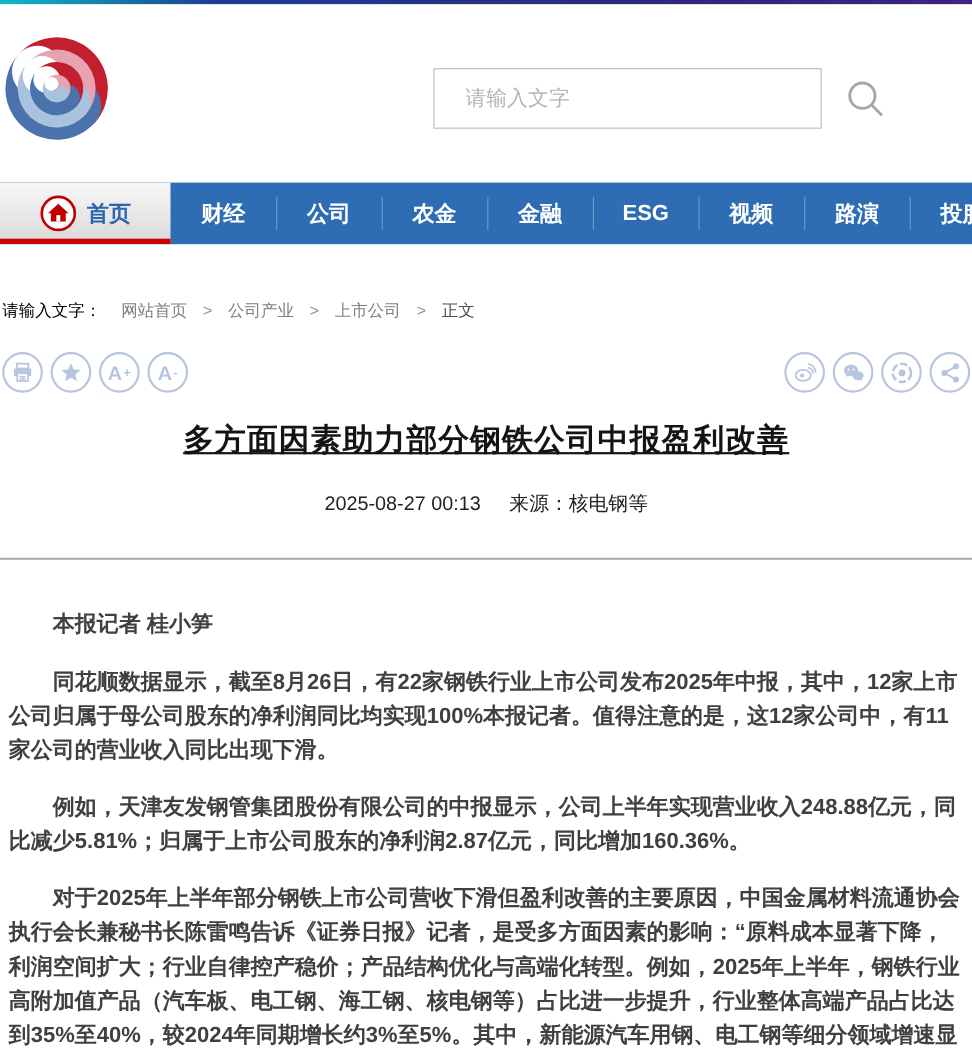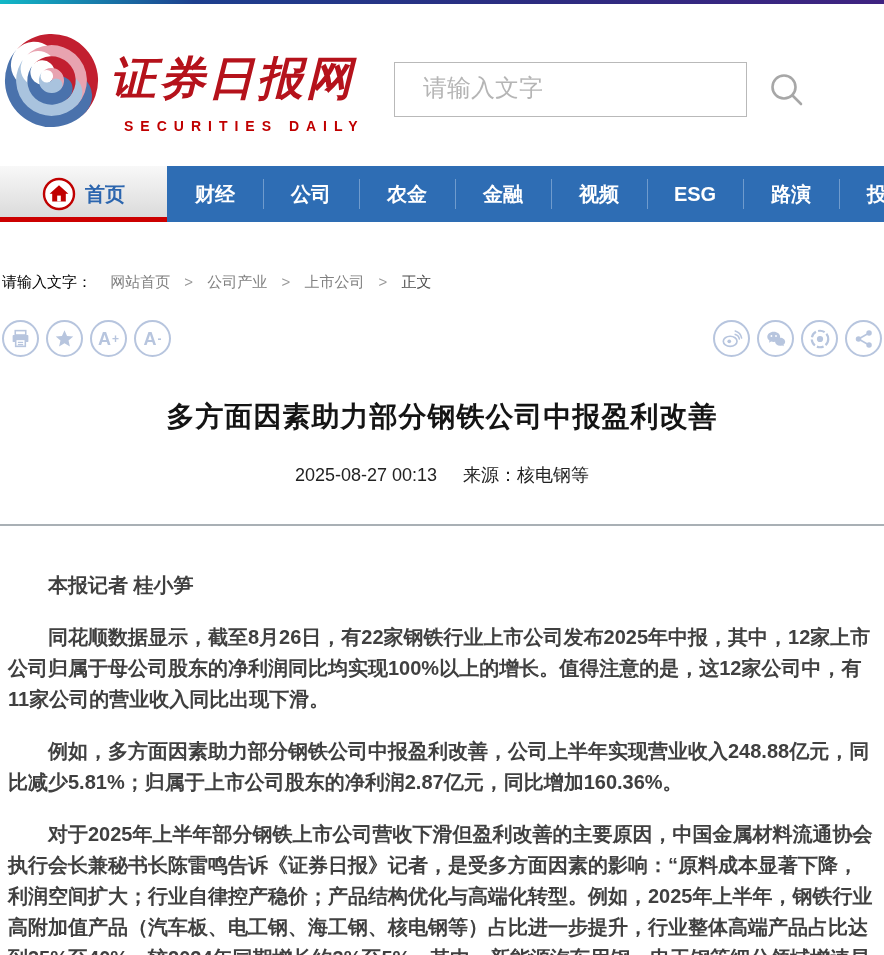--- a/index.html
+++ b/index.html
@@ -17,30 +17,30 @@
   .logo { position:absolute; left:3px; top:28px; display:flex; align-items:flex-start; cursor:pointer; }
   .logo-swirl { width:97px; height:97px; }
   .logo-text { margin-left:10px; padding-top:16px; }
   .logo-cn { font-family:"DejaVu Serif","Liberation Serif",serif; font-weight:bold; font-style:italic;
     font-size:46px; color:#b5121b; letter-spacing:3px; white-space:nowrap; }
   .logo-en { color:#c00000; font-size:14px; font-weight:bold; letter-spacing:7px; margin-top:8px; padding-left:14px; white-space:nowrap; }
 
   .search-box { position:absolute; left:394px; top:58px; width:353px; height:55px;
     border:1px solid #b9b9b9; background:#fff; }
   .search-box input { width:100%; height:100%; border:none; outline:none; padding-left:28px;
-    font-size:24px; color:#555; font-family:Liberation Mono, monospace; background:transparent; }
+    font-size:19px; color:#555; font-family:Liberation Serif, serif; background:transparent; }
   .search-box input::placeholder { color:#b5b5b5; }
   .search-glass { position:absolute; left:768px; top:68px; width:38px; height:38px; cursor:pointer; }
 
   
   nav { margin-top:6px; height:56px; background:#2e6db4; display:flex; overflow:hidden; }
   .nav-item { width:96px; flex:0 0 auto; display:flex; align-items:center; justify-content:center;
     color:#fff; font-size:20px; font-weight:bold; position:relative; cursor:pointer; }
   .nav-item.sep::before { content:''; position:absolute; left:0; top:13px; bottom:13px; width:1px; background:#6f9bcd; }
-  .nav-item.active { width:167px; background:linear-gradient(#f8f8f8,#d8d8d8); color:#2b65ae; }
+  .nav-item.active { width:155px; background:linear-gradient(#f8f8f8,#d8d8d8); color:#2b65ae; }
   .nav-item.active::after { content:''; position:absolute; left:0; right:0; bottom:0; height:5px; background:#cc0000; }
   .home-circle { width:34px; height:34px; margin-right:9px; display:block; }
 
   
   .breadcrumb { padding:51px 0 0 2px; font-size:15px; color:#808080; }
   .bc-label { color:#000; margin-right:14px; }
   .breadcrumb a { color:#808080; text-decoration:none; cursor:pointer; }
   .bc-sep { margin:0 10px; color:#999; }
   .bc-current { color:#4d4d4d; }
 
@@ -48,21 +48,21 @@
   .tools { display:flex; justify-content:space-between; align-items:center; margin-top:28px; padding:0 2px; }
   .tools-left, .tools-right { display:flex; }
   .tool-circle { width:37px; height:37px; border:2px solid #b7c5de; border-radius:50%;
     display:flex; align-items:center; justify-content:center; color:#b7c5de; margin-right:7px; cursor:pointer;
     font-weight:bold; background:#fff; }
   .tools-right .tool-circle { margin-right:0; margin-left:7px; }
   .a-label { font-size:18px; line-height:1; }
   .a-sign { font-size:12px; line-height:1; vertical-align:super; margin-left:1px; }
 
   
-  .title { margin-top:41px; text-align:center; font-size:28px; font-weight:bold; color:#141414; letter-spacing:1px; }
+  .title { margin-top:24px; text-align:center; font-size:28px; font-weight:bold; color:#141414; letter-spacing:1px;text-decoration:underline; }
   .meta { margin-top:27px; text-align:center; font-size:18px; color:#222; }
   .meta .dt { margin-right:26px; }
   .divider { margin-top:37px; height:2px; background:#a9b0b5; }
 
   
   .article-body { padding:44px 8px 0 8px; font-size:20px; line-height:31px; color:#404040; }
   .article-body p { text-indent:2em; margin:0 0 21px 0;font-weight:bold; }
 </style>
 </head>
 <body>
@@ -84,24 +84,20 @@
           <g transform="translate(50 50) scale(0.52) translate(-50 -50)">
             <path d="M50,2 a48,48 0 0 1 0,96 a24,24 0 0 1 0,-48 a24,24 0 0 0 0,-48 z" fill="#c21f30"></path>
             <path d="M50,2 a48,48 0 0 0 0,96 a24,24 0 0 0 0,-48 a24,24 0 0 1 0,-48 z" fill="#4a72ac"></path>
           </g>
           <g transform="translate(50 50) scale(0.27) translate(-50 -50)">
             <path d="M50,2 a48,48 0 0 1 0,96 a24,24 0 0 1 0,-48 a24,24 0 0 0 0,-48 z" fill="#e8a3b0"></path>
             <path d="M50,2 a48,48 0 0 0 0,96 a24,24 0 0 0 0,-48 a24,24 0 0 1 0,-48 z" fill="#a9c3de"></path>
           </g>
         </g>
       </svg>
-      <div class="logo-text">
-        <div class="logo-cn">证券日报网</div>
-        <div class="logo-en">SECURITIES DAILY</div>
-      </div>
     </div>
 
     <div class="search-box">
       <input type="text" placeholder="请输入文字" style="">
     </div>
     <svg class="search-glass" viewBox="0 0 38 38">
       <circle cx="16" cy="15" r="11.5" fill="none" stroke="#a7a7a7" stroke-width="2.6"></circle>
       <line x1="24.5" y1="23.5" x2="33" y2="32" stroke="#a7a7a7" stroke-width="2.6" stroke-linecap="round"></line>
     </svg>
   </header>
@@ -121,24 +117,24 @@
     <div class="nav-item sep">
         <span>公司</span>
       </div>
     <div class="nav-item sep">
         <span>农金</span>
       </div>
     <div class="nav-item sep">
         <span>金融</span>
       </div>
     <div class="nav-item sep">
+        <span>ESG</span>
+      </div>
+    <div class="nav-item sep">
         <span>视频</span>
-      </div>
-    <div class="nav-item sep">
-        <span>ESG</span>
       </div>
     <div class="nav-item sep">
         <span>路演</span>
       </div>
     <div class="nav-item sep">
         <span>投服</span>
       </div>
   </nav>
 
   <div class="breadcrumb">
@@ -215,18 +211,18 @@
   <h1 class="title">多方面因素助力部分钢铁公司中报盈利改善</h1>
 
   <div class="meta">
     <span class="dt">2025-08-27 00:13</span><span>来源：</span><span>核电钢等</span>
   </div>
 
   <div class="divider"></div>
 
   <div class="article-body">
     <p>本报记者 桂小笋</p>
-    <p>同花顺数据显示，截至8月26日，有22家钢铁行业上市公司发布2025年中报，其中，12家上市公司归属于母公司股东的净利润同比均实现100%以上的增长。值得注意的是，这12家公司中，有11家公司的营业收入同比出现下滑。</p>
-    <p>例如，多方面因素助力部分钢铁公司中报盈利改善，公司上半年实现营业收入248.88亿元，同比减少5.81%；归属于上市公司股东的净利润2.87亿元，同比增加160.36%。</p>
+    <p>同花顺数据显示，截至8月26日，有22家钢铁行业上市公司发布2025年中报，其中，12家上市公司归属于母公司股东的净利润同比均实现100%本报记者。值得注意的是，这12家公司中，有11家公司的营业收入同比出现下滑。</p>
+    <p>例如，天津友发钢管集团股份有限公司的中报显示，公司上半年实现营业收入248.88亿元，同比减少5.81%；归属于上市公司股东的净利润2.87亿元，同比增加160.36%。</p>
     <p>对于2025年上半年部分钢铁上市公司营收下滑但盈利改善的主要原因，中国金属材料流通协会执行会长兼秘书长陈雷鸣告诉《证券日报》记者，是受多方面因素的影响：“原料成本显著下降，利润空间扩大；行业自律控产稳价；产品结构优化与高端化转型。例如，2025年上半年，钢铁行业高附加值产品（汽车板、电工钢、海工钢、核电钢等）占比进一步提升，行业整体高端产品占比达到35%至40%，较2024年同期增长约3%至5%。其中，新能源汽车用钢、电工钢等细分领域增速显著。新能源汽车用钢市场规模同</p>
   </div>
 
 </div>
 
 </body></html>

